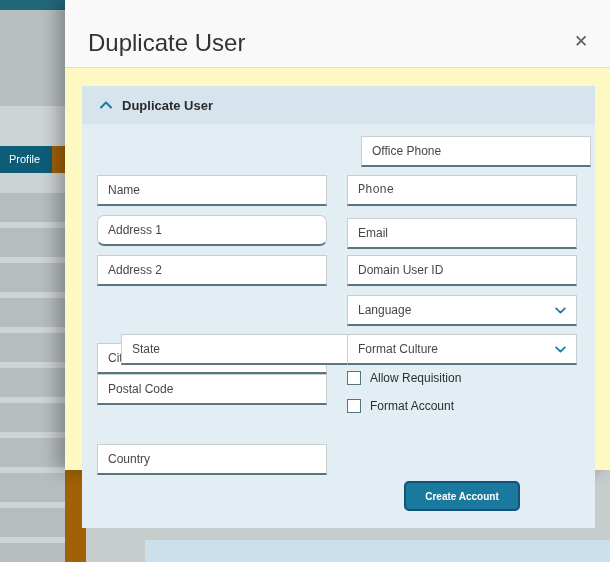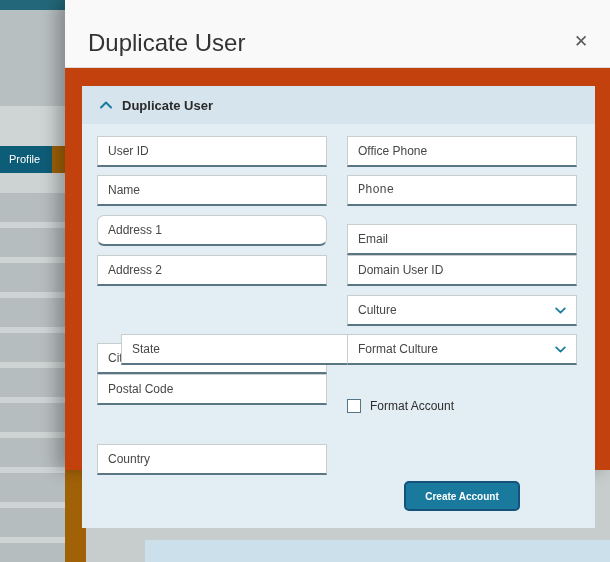--- a/index.html
+++ b/index.html
@@ -11,21 +11,21 @@
   .sb-topbar { position:absolute; left:0; top:0; width:65px; height:10px; background:#23687a; }
   .sb-block1 { position:absolute; left:0; top:10px; width:65px; height:96px; background:#b8bfc1; }
   .sb-block2 { position:absolute; left:0; top:106px; width:65px; height:40px; background:#cfd4d5; }
   .profile-tab { position:absolute; left:0; top:146px; width:52px; height:27px; background:#0e5d78;
                  color:#ffffff; font-size:11px; line-height:27px; padding-left:9px; cursor:pointer; }
   .sb-gap { position:absolute; left:0; top:173px; width:65px; height:20px; background:#cdd2d3; }
   .sb-rows { position:absolute; left:0; top:193px; width:65px; height:369px;
              background:repeating-linear-gradient(to bottom,#b6bdbf 0 29px,#ced3d4 29px 35px); }
 
   
-  .modal { position:absolute; left:65px; top:0; width:545px; height:470px; background:#c2410c;
+  .modal { position:absolute; left:65px; top:0; width:545px; height:470px; background:#fef9c3;
            box-shadow:-8px 0 16px rgba(0,0,0,0.28); }
   .modal-header { position:absolute; left:0; top:0; width:545px; height:68px; background:#f9f9f9;
                   border-bottom:1px solid #dcdcdc; }
   .modal-title { position:absolute; left:23px; top:29px; font-size:24px; color:#333333; font-weight:400; }
   .close-btn { position:absolute; right:18px; top:31px; width:22px; height:22px; text-align:center;
                font-size:17px; line-height:22px; color:#5c5c5c; cursor:pointer; }
 
   
   .section { position:absolute; left:17px; top:86px; width:513px; height:442px; background:#e3edf4; }
   .section-header { position:absolute; left:0; top:0; width:513px; height:38px; background:#d6e4ee;
@@ -77,47 +77,50 @@
     </div>
 
     <div class="section">
       <div class="section-header">
         <svg class="chev-up" viewBox="0 0 12 8">
           <polyline points="1,6.5 6,1.5 11,6.5" fill="none" stroke="#1a7ba0" stroke-width="2" stroke-linecap="round" stroke-linejoin="round"></polyline>
         </svg>
         <span class="section-title">Duplicate User</span>
       </div>
 
-      <input class="field" style="left: 15px; top: 50px;" placeholder="User ID">
       <input class="field" style="left: 15px; top: 89px;" placeholder="Name">
       <input class="field" style="left: 15px; top: 129px; border-radius: 7px;" placeholder="Address 1">
       <input class="field" style="left: 15px; top: 169px;" placeholder="Address 2">
       <input class="field" style="left: 15px; top: 209px; margin-top: 48px;" placeholder="City">
       <input class="field" style="left: 15px; top: 248px; margin-left: 24px;" placeholder="State">
       <input class="field" style="left: 15px; top: 288px;" placeholder="Postal Code">
       <input class="field" style="left: 15px; top: 327px; margin-top: 31px;" placeholder="Country">
 
-      <input class="field" style="left: 265px; top: 50px;" placeholder="Office Phone">
+      <input class="field" style="left: 279px; top: 50px;" placeholder="Office Phone">
       <input class="field" style="left: 265px; top: 89px; font-family: Liberation Mono, monospace;" placeholder="Phone">
-      <input class="field" style="left: 265px; top: 138px;" placeholder="Email">
+      <input class="field" style="left: 265px; top: 132px;" placeholder="Email">
       <input class="field" style="left: 265px; top: 169px;" placeholder="Domain User ID">
 
       <div class="ddl" style="left:265px; top:209px">
-        <span>Culture</span>
+        <span>Language</span>
         <svg class="chev-dn" viewBox="0 0 12 8">
           <polyline points="1,1.5 6,6.5 11,1.5" fill="none" stroke="#1a7ba0" stroke-width="2" stroke-linecap="round" stroke-linejoin="round"></polyline>
         </svg>
       </div>
       <div class="ddl" style="left:265px; top:248px">
         <span>Format Culture</span>
         <svg class="chev-dn" viewBox="0 0 12 8">
           <polyline points="1,1.5 6,6.5 11,1.5" fill="none" stroke="#1a7ba0" stroke-width="2" stroke-linecap="round" stroke-linejoin="round"></polyline>
         </svg>
       </div>
 
+      <div class="cb-row" style="left:265px; top:285px">
+        <span class="cb-box"></span>
+        <span class="cb-label">Allow Requisition</span>
+      </div>
       <div class="cb-row" style="left:265px; top:313px">
         <span class="cb-box"></span>
         <span class="cb-label">Format Account</span>
       </div>
 
       <button class="submit-btn">Create Account</button>
     </div>
 
     <div class="bottom-strip"></div>
   </div>

